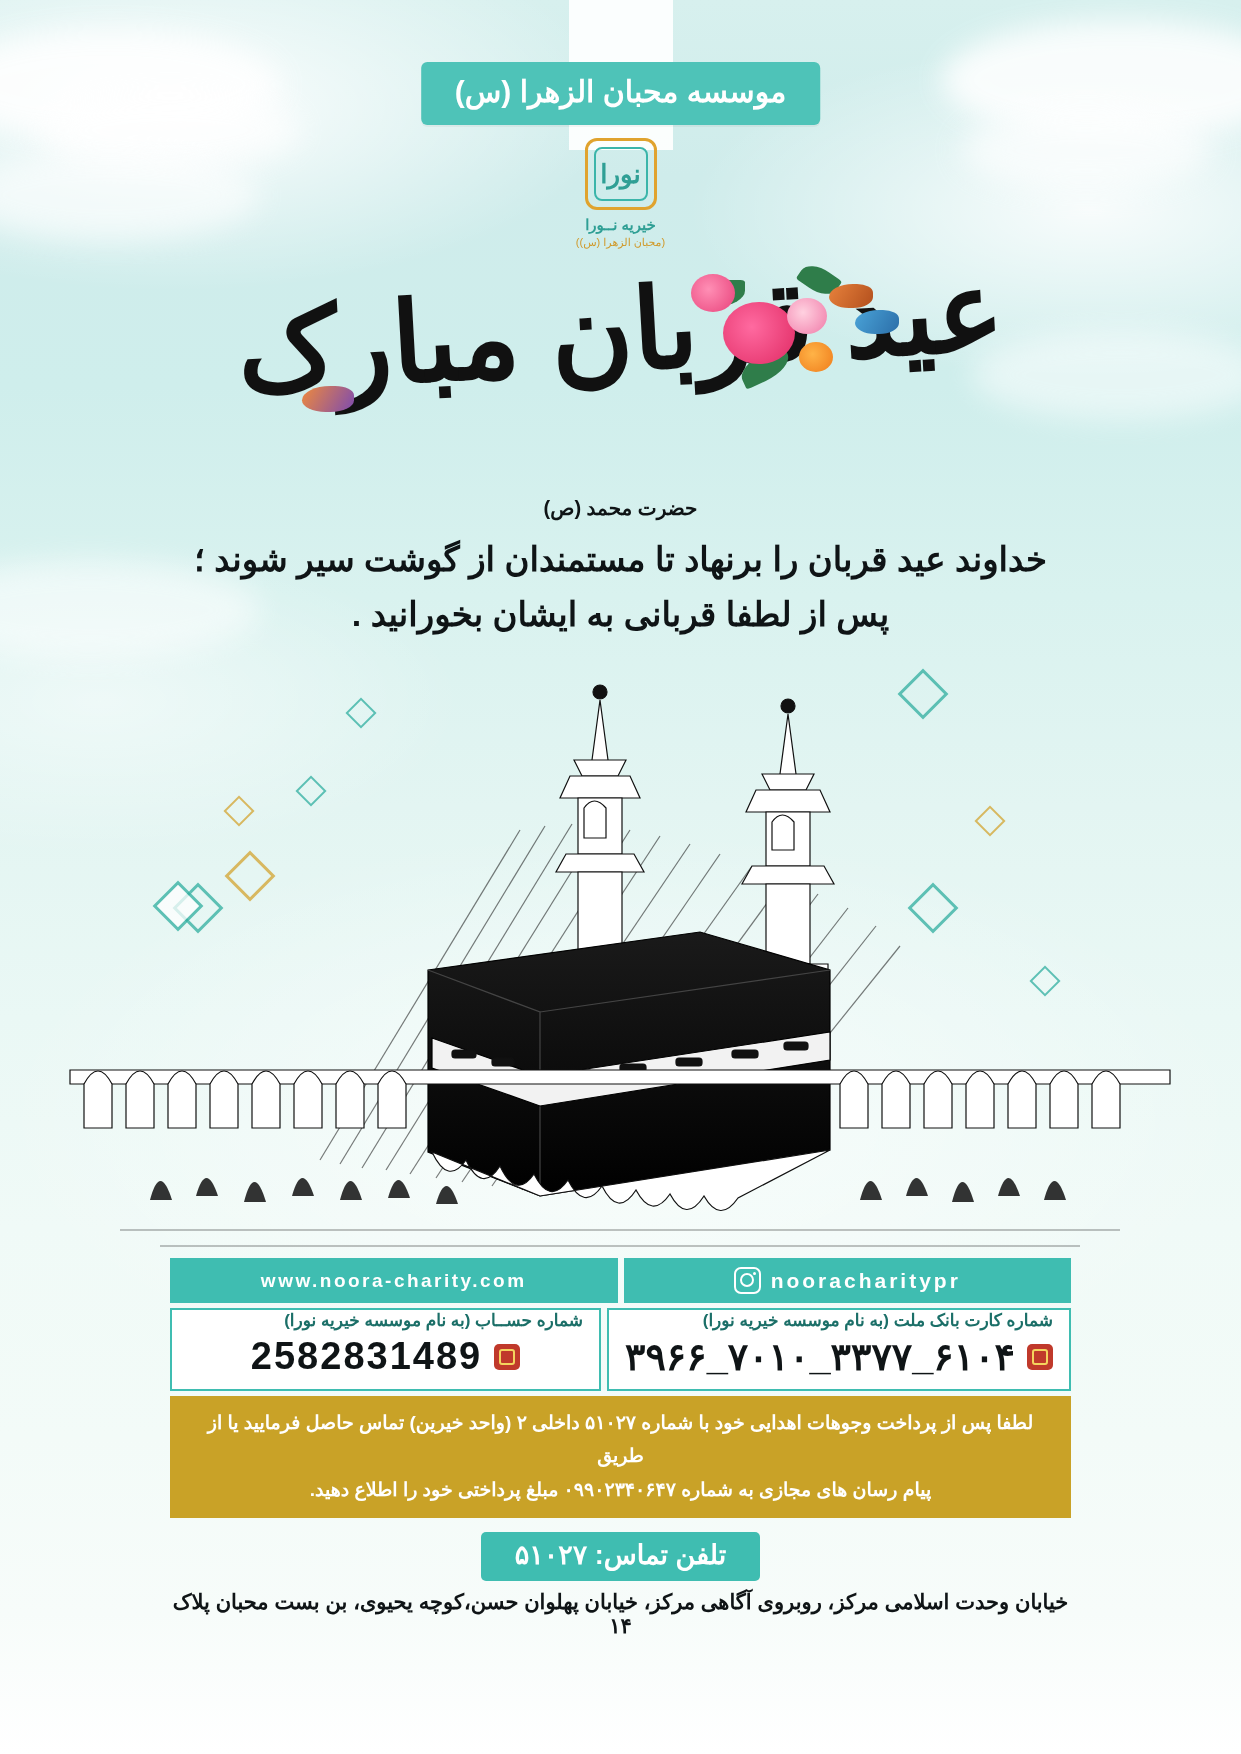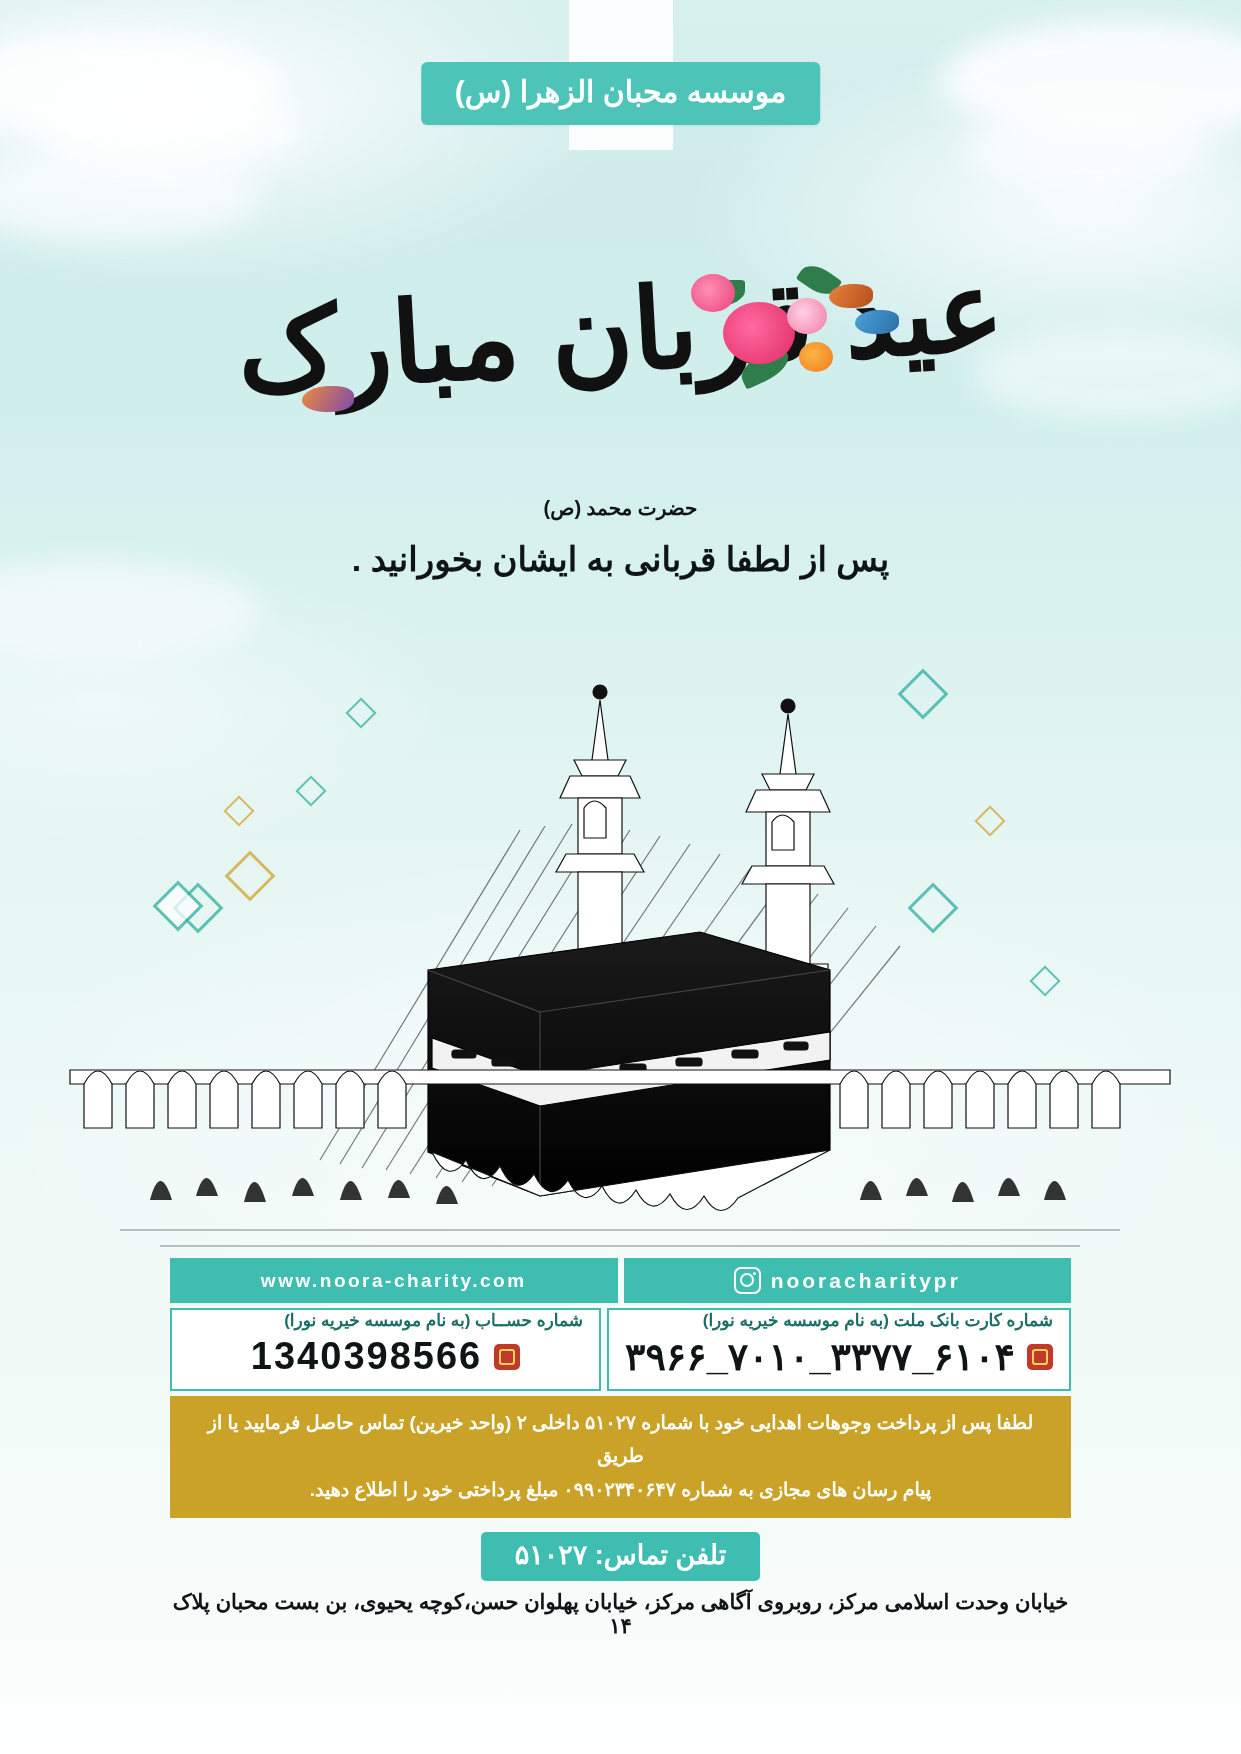--- a/index.html
+++ b/index.html
@@ -346,38 +346,47 @@
   <div class="cloud" style="left:-60px;top:30px;width:340px;height:110px;"></div>
   <div class="cloud" style="left:40px;top:90px;width:260px;height:80px;opacity:.7;"></div>
   <div class="cloud" style="left:-40px;top:150px;width:300px;height:90px;opacity:.6;"></div>
   <div class="cloud" style="right:-60px;top:20px;width:360px;height:120px;"></div>
   <div class="cloud" style="right:30px;top:110px;width:250px;height:80px;opacity:.65;"></div>
   <div class="cloud" style="right:-30px;top:330px;width:300px;height:90px;opacity:.5;"></div>
   <div class="cloud" style="left:-80px;top:560px;width:340px;height:100px;opacity:.5;"></div>
 
   <div class="org-ribbon">موسسه محبان الزهرا (س)</div>
 
+  <div class="logo-block">
+    <div class="logo-mark">
+      <div class="frame"></div>
+      <div class="script">نورا</div>
+    </div>
+    <div class="logo-name">خیریه نــورا</div>
+    <div class="logo-sub">(محبان الزهرا (س))</div>
+  </div>
 
   <div class="greeting">عید قربان مبارک</div>
 
   <div class="flowers">
     <div class="leafy" style="left:20px;top:22px;width:46px;height:26px;"></div>
     <div class="leafy" style="left:120px;top:10px;width:40px;height:24px;transform:rotate(35deg);"></div>
     <div class="leafy" style="left:60px;top:96px;width:52px;height:26px;transform:rotate(-25deg);"></div>
     <div class="petal" style="left:44px;top:44px;width:72px;height:62px;background:radial-gradient(circle at 40% 40%,#ff6aa0,#e02a63);"></div>
     <div class="petal" style="left:12px;top:16px;width:44px;height:38px;background:radial-gradient(circle at 40% 40%,#ff8fb5,#e8417a);"></div>
     <div class="petal" style="left:108px;top:40px;width:40px;height:36px;background:radial-gradient(circle at 40% 40%,#ffd1e0,#f07aa8);"></div>
     <div class="petal" style="left:120px;top:84px;width:34px;height:30px;background:radial-gradient(circle at 40% 40%,#ffb347,#ef7c1b);"></div>
     <div class="bird" style="left:150px;top:26px;background:linear-gradient(120deg,#e8823c,#b24f1d);"></div>
     <div class="bird" style="left:176px;top:52px;background:linear-gradient(120deg,#4aa3d8,#2b6ea8);"></div>
   </div>
   <div class="bird" style="position:absolute;top:386px;left:302px;width:52px;height:26px;background:linear-gradient(120deg,#ef8a3c,#7d4bb0);"></div>
 
   <div class="hadith">
     <div class="hadith-source">حضرت محمد (ص)</div>
+    <div class="hadith-text">خداوند عید قربان را برنهاد تا مستمندان از گوشت سیر شوند ؛</div>
     <div class="hadith-text">پس از لطفا قربانی به ایشان بخورانید .</div>
   </div>
 
   <div class="scene">
     <div class="star" style="left:180px;top:250px;"></div>
     <div class="star small" style="left:300px;top:140px;"></div>
     <div class="star gold" style="left:232px;top:218px;"></div>
     <div class="star small gold" style="left:228px;top:160px;"></div>
     <div class="star solid" style="left:160px;top:248px;"></div>
     <div class="star small" style="left:350px;top:62px;"></div>
@@ -517,21 +526,21 @@
         <div class="acct-label">شماره کارت بانک ملت (به نام موسسه خیریه نورا)</div>
         <div class="acct-line">
           <span class="bank-badge"></span>
           <span class="acct-num">۶۱۰۴_۳۳۷۷_۷۰۱۰_۳۹۶۶</span>
         </div>
       </div>
       <div class="acct">
         <div class="acct-label">شماره حســاب (به نام موسسه خیریه نورا)</div>
         <div class="acct-line">
           <span class="bank-badge"></span>
-          <span class="acct-num">1340398566</span>
+          <span class="acct-num">2582831489</span>
         </div>
       </div>
     </div>
 
     <div class="notice">
       <div>لطفا پس از پرداخت وجوهات اهدایی خود با شماره ۵۱۰۲۷ داخلی ۲ (واحد خیرین) تماس حاصل فرمایید یا از طریق</div>
       <div>پیام رسان های مجازی به شماره ۰۹۹۰۲۳۴۰۶۴۷ مبلغ پرداختی خود را اطلاع دهید.</div>
     </div>
 
     <div class="phone-pill">تلفن تماس: ۵۱۰۲۷</div>

